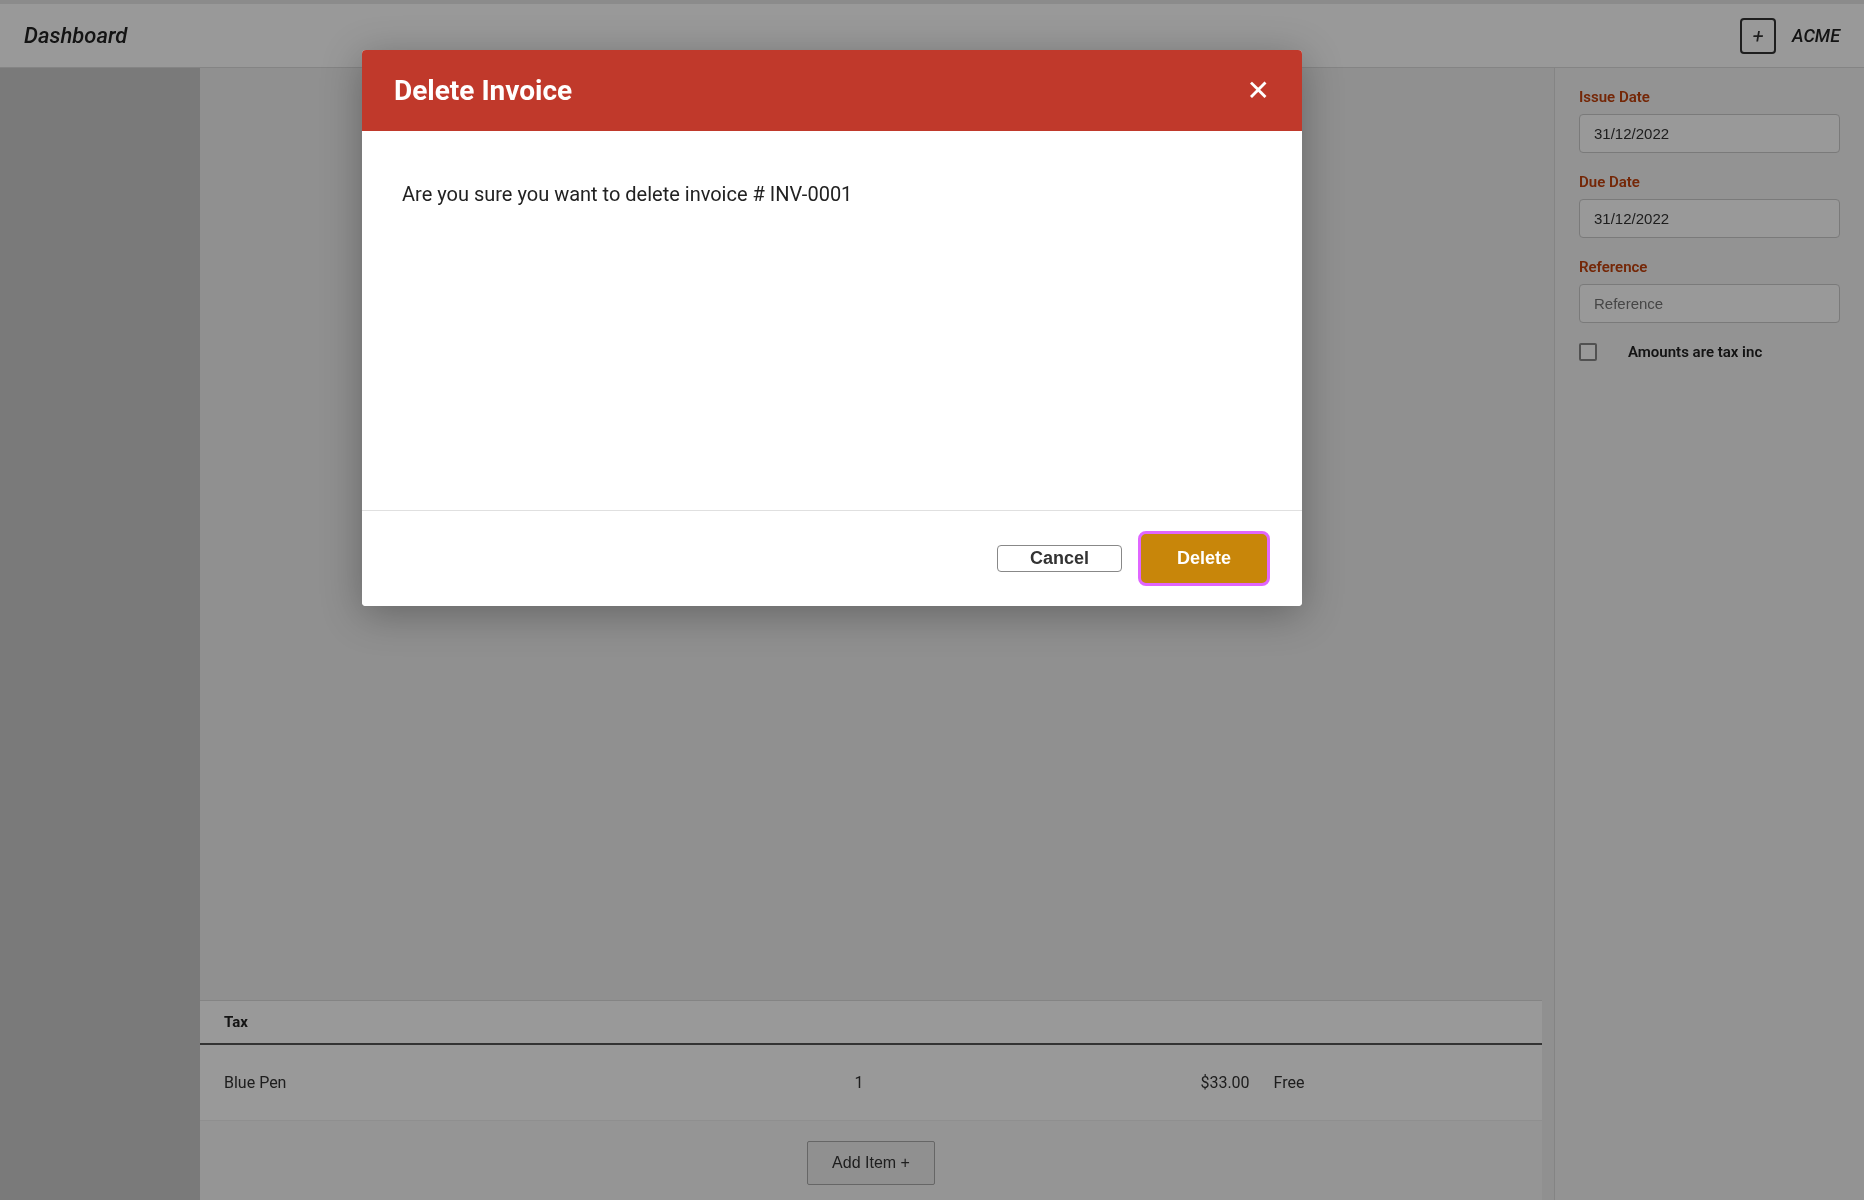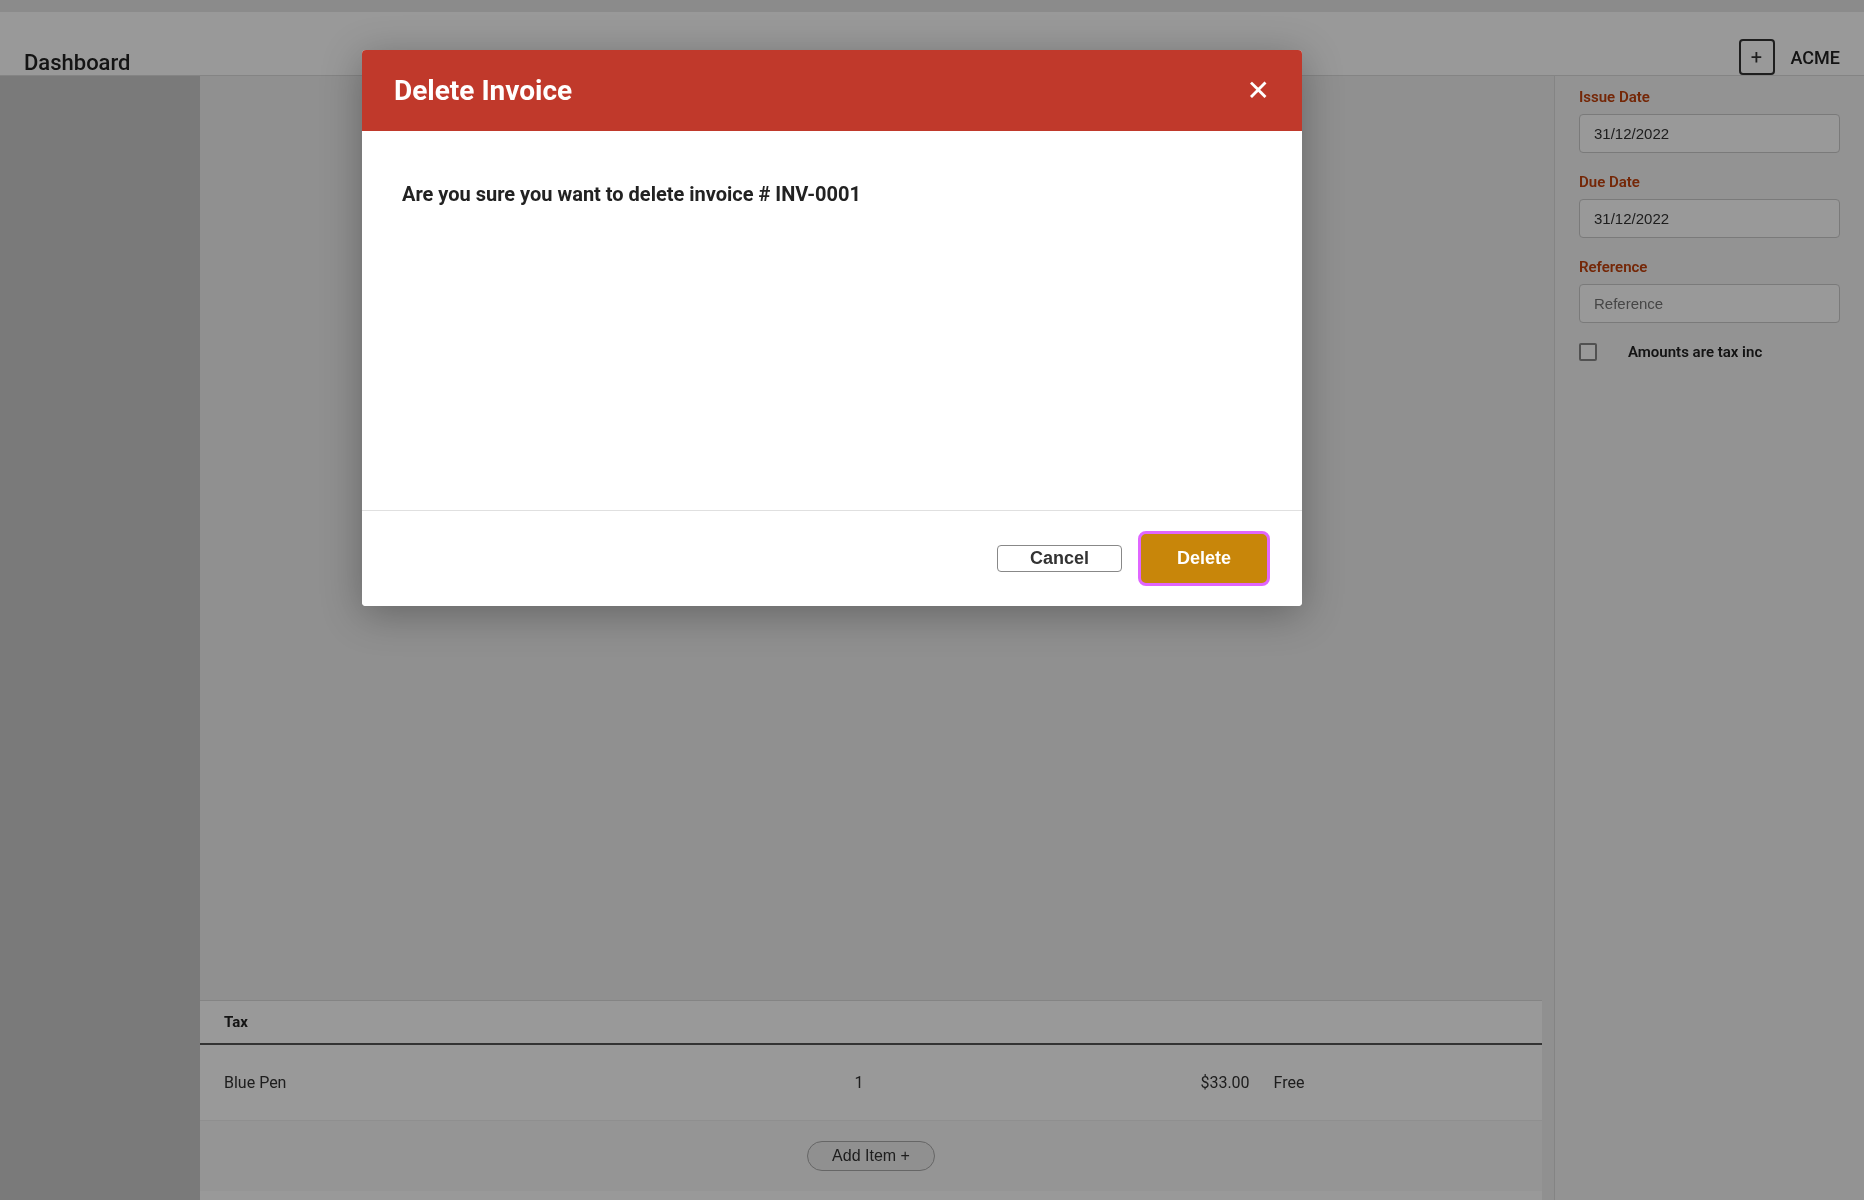--- a/index.html
+++ b/index.html
@@ -14,29 +14,30 @@
 
     
     .bg-page {
       position: absolute;
       top: 0; left: 0; right: 0; bottom: 0;
       background: #e8e8e8;
     }
 
     .top-bar {
       position: absolute;
-      top: 12px; left: 0; right: 0;
+      top: 4px; left: 0; right: 0;
       height: 64px;
       background: #fff;
       display: flex;
-      align-items: flex-end;
+      align-items: center;
       justify-content: space-between;
       padding: 0 24px;
       border-bottom: 1px solid #ddd;
       z-index: 1;
+      font-style: italic;
     }
 
     .top-bar-title {
       font-size: 22px;
       font-weight: 500;
       color: #222;
     }
 
     .top-bar-right {
       display: flex;
@@ -198,23 +199,23 @@
     }
 
     .bg-add-item {
       display: flex;
       justify-content: center;
       padding: 20px;
       background: #f9f9f9;
     }
 
     .bg-add-item-btn {
-      padding: 5px 24px;
+      padding: 12px 24px;
       border: 1px solid #aaa;
-      border-radius: 18px;
+      border-radius: 2px;
       background: #f0f0f0;
       font-size: 16px;
       color: #333;
       cursor: pointer;
     }
 
     
     .overlay {
       position: absolute;
       top: 0; left: 0; right: 0; bottom: 0;
@@ -263,21 +264,20 @@
     .modal-body {
       padding: 48px 40px 32px 40px;
       min-height: 380px;
       border-bottom: 1px solid #e0e0e0;
     }
 
     .modal-message {
       font-size: 20px;
       color: #222;
       line-height: 1.5;
-      font-weight: bold;
     }
 
     .modal-footer {
       padding: 20px 32px;
       display: flex;
       align-items: center;
       justify-content: flex-end;
       gap: 16px;
       background: #fff;
     }

